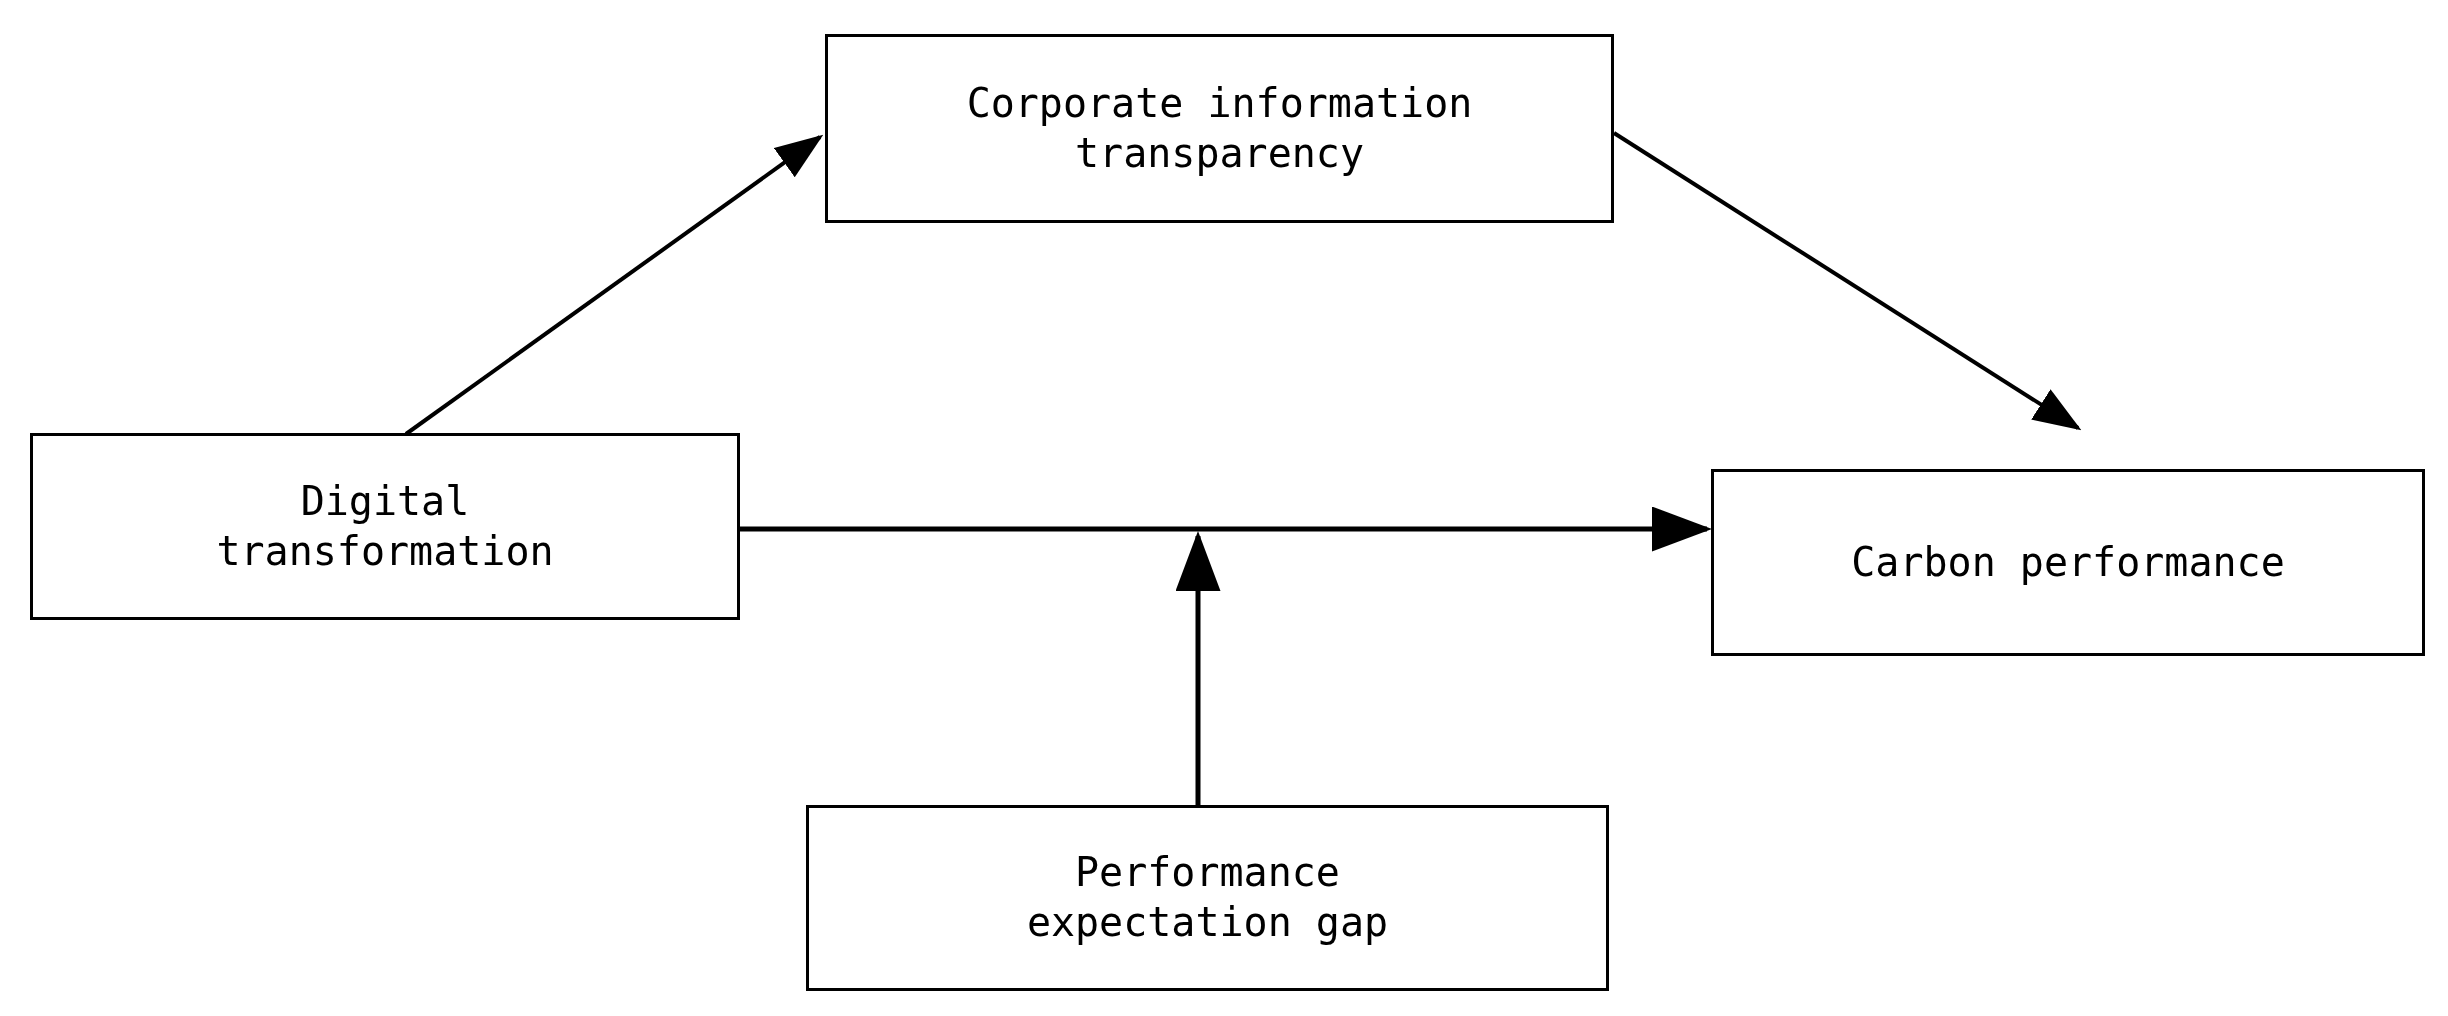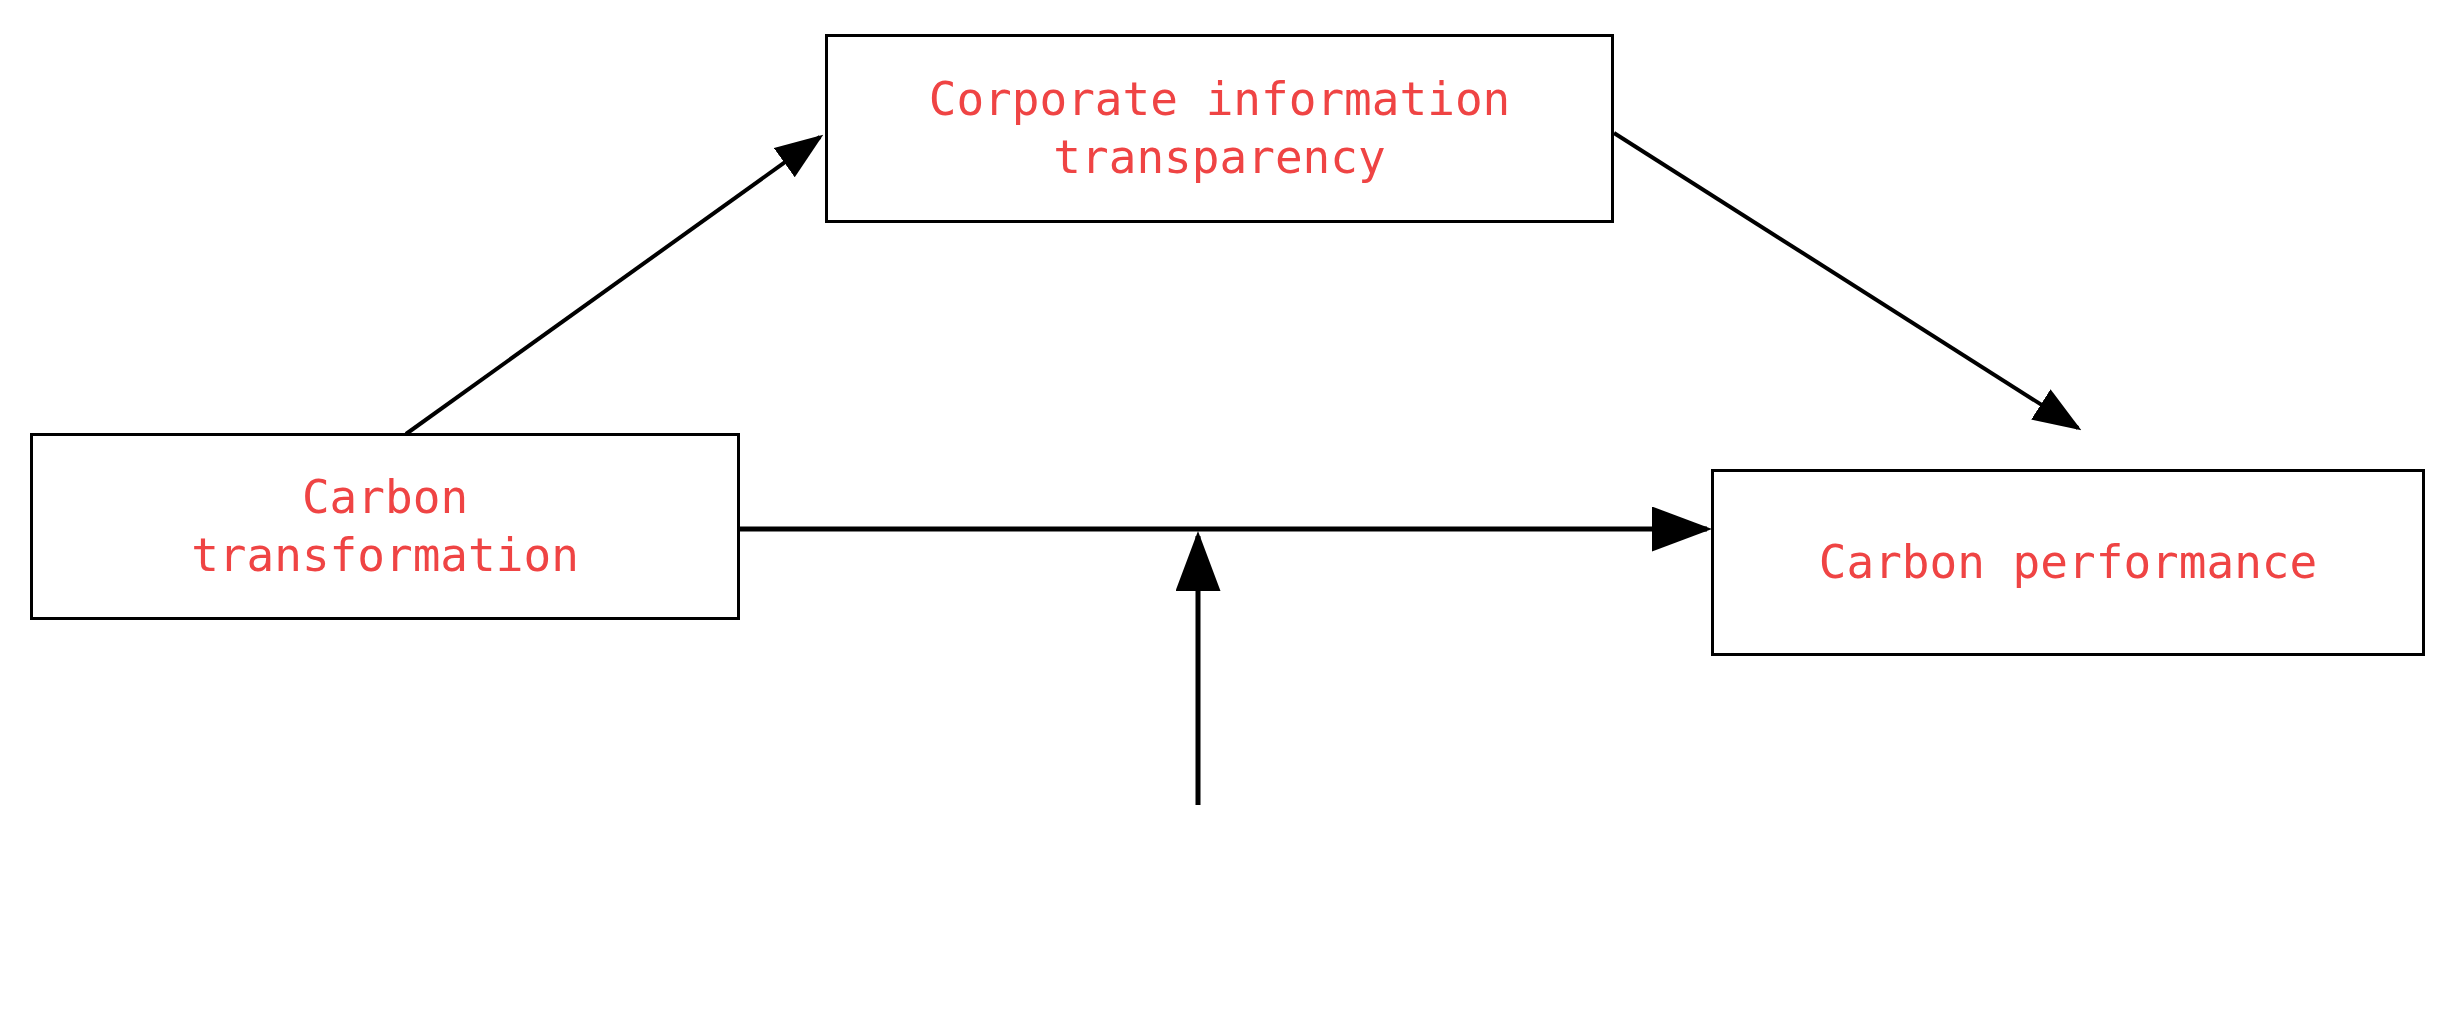--- a/index.html
+++ b/index.html
@@ -28,23 +28,23 @@
     box-sizing: border-box;
     border: 3px solid #000000;
     background: #ffffff;
     display: flex;
     align-items: center;
     justify-content: center;
     text-align: center;
   }
   .node-label {
     display: block;
-    color: #ef4444;
+    color: #000000;
     font-family: "DejaVu Sans Mono", "Liberation Mono", monospace;
-    font-size: 46px;
+    font-size: 40px;
     line-height: 1.24;
     letter-spacing: 0px;
     white-space: pre-line;
     font-weight: 400;
   }
   
   #node-corporate-information-transparency {
     left: 825px;
     top: 34px;
     width: 789px;
@@ -90,22 +90,26 @@
 
     <line x1="1198" y1="805" x2="1198" y2="536" stroke="#000000" stroke-width="5" marker-end="url(#arrowhead)"></line>
   </svg>
 
   <div class="node-box" id="node-corporate-information-transparency">
     <span class="node-label">Corporate information
 transparency</span>
   </div>
 
   <div class="node-box" id="node-digital-transformation">
-    <span class="node-label">Carbon
+    <span class="node-label">Digital
 transformation</span>
   </div>
 
   <div class="node-box" id="node-carbon-performance">
     <span class="node-label">Carbon performance</span>
   </div>
 
+  <div class="node-box" id="node-performance-expectation-gap">
+    <span class="node-label">Performance
+expectation gap</span>
+  </div>
 
 </div>
 
 </body></html>

